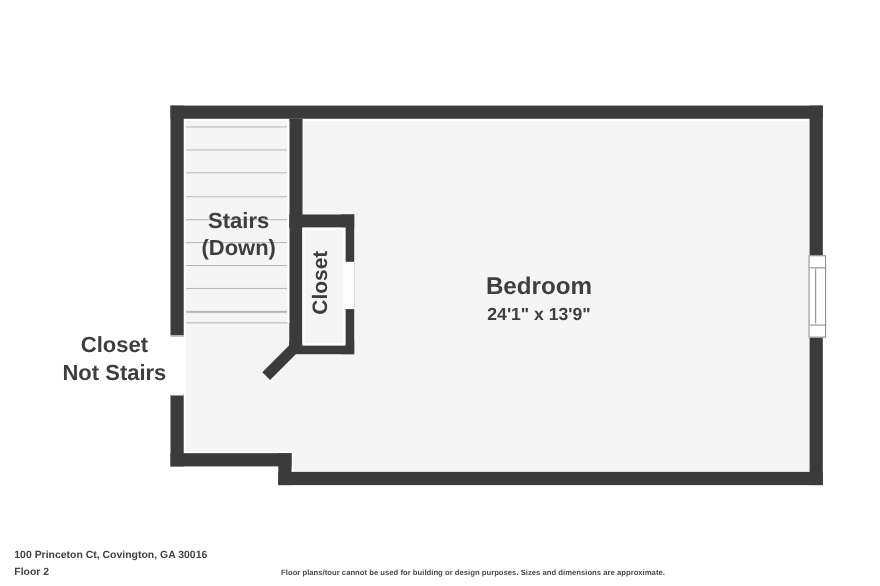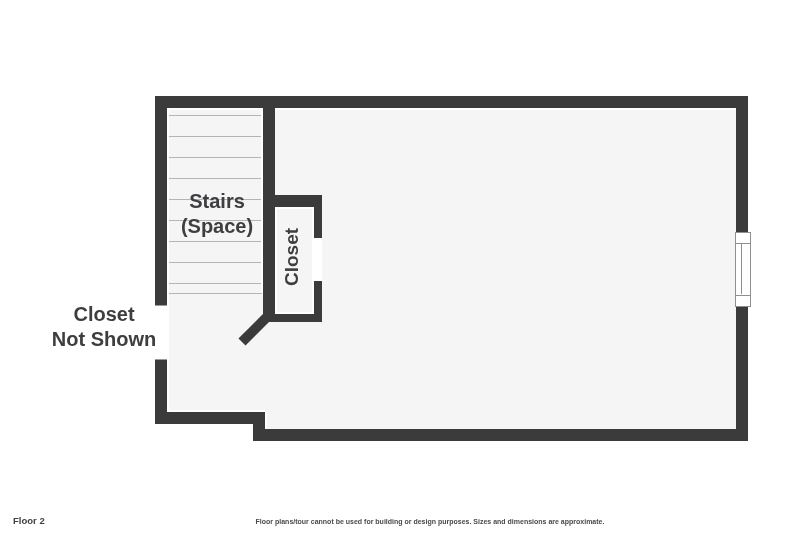--- a/index.html
+++ b/index.html
@@ -86,42 +86,47 @@
   <div class="wall" style="left:155px; top:96px;  width:12px;  height:209px;"></div>
   <div class="wall" style="left:155px; top:358px; width:12px;  height:66px;"></div>
   <div class="wall" style="left:155px; top:412px; width:110px; height:12px;"></div>
   <div class="wall" style="left:253px; top:412px; width:12px;  height:29px;"></div>
   <div class="wall" style="left:253px; top:429px; width:495px; height:12px;"></div>
 
   <div class="wall" style="left:263px; top:108px; width:12px; height:210px;"></div>
   <div id="stairs-area"></div>
   <div class="label" id="stairs-label">
     <div>Stairs</div>
-    <div>(Space)</div>
+    <div>(Down)</div>
   </div>
 
   <div class="wall" style="left:263px; top:195px; width:59px; height:12px;"></div>
   <div class="wall" style="left:310px; top:195px; width:12px; height:127px;"></div>
   <div class="wall" style="left:263px; top:310px; width:59px; height:12px;"></div>
   <div class="abs" style="left:310px; top:238px; width:12px; height:43px; background:#ffffff;"></div>
   <div class="floor" id="closet-floor"></div>
   <div class="label" id="closet-label">Closet</div>
 
   <div id="door-swing"></div>
 
   <div id="left-opening"></div>
 
   <div id="window">
     <div class="sash-top"></div>
     <div class="sash-bottom"></div>
     <div class="pane-line"></div>
   </div>
 
+  <div class="label" id="bedroom-label">
+    <div class="room-name">Bedroom</div>
+    <div class="room-dims">24'1" x 13'9"</div>
+  </div>
 
   <div class="label" id="space-label">
     <div>Closet</div>
-    <div>Not Shown</div>
+    <div>Not Stairs</div>
   </div>
 
+  <div class="label" id="footer-address">100 Princeton Ct, Covington, GA 30016</div>
   <div class="label" id="footer-floor">Floor 2</div>
   <div class="label" id="footer-disclaimer">Floor plans/tour cannot be used for building or design purposes. Sizes and dimensions are approximate.</div>
 
 </div>
 
 </body></html>

